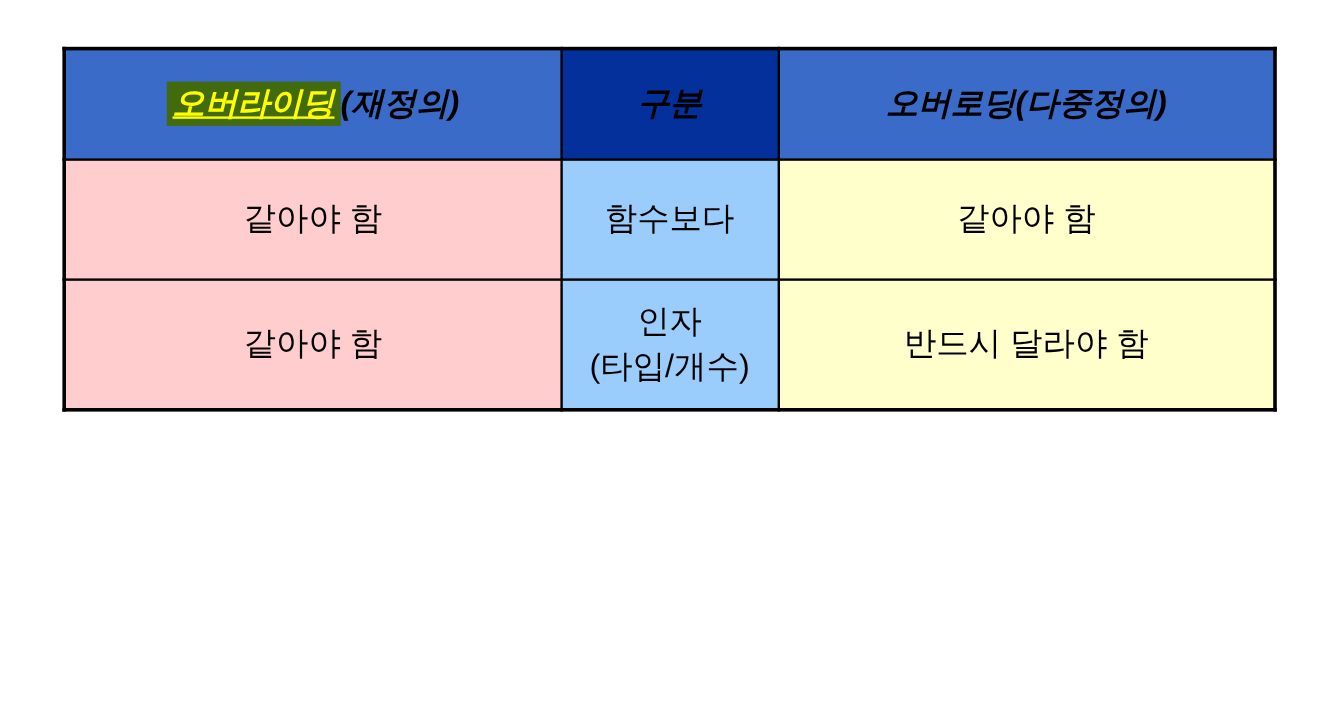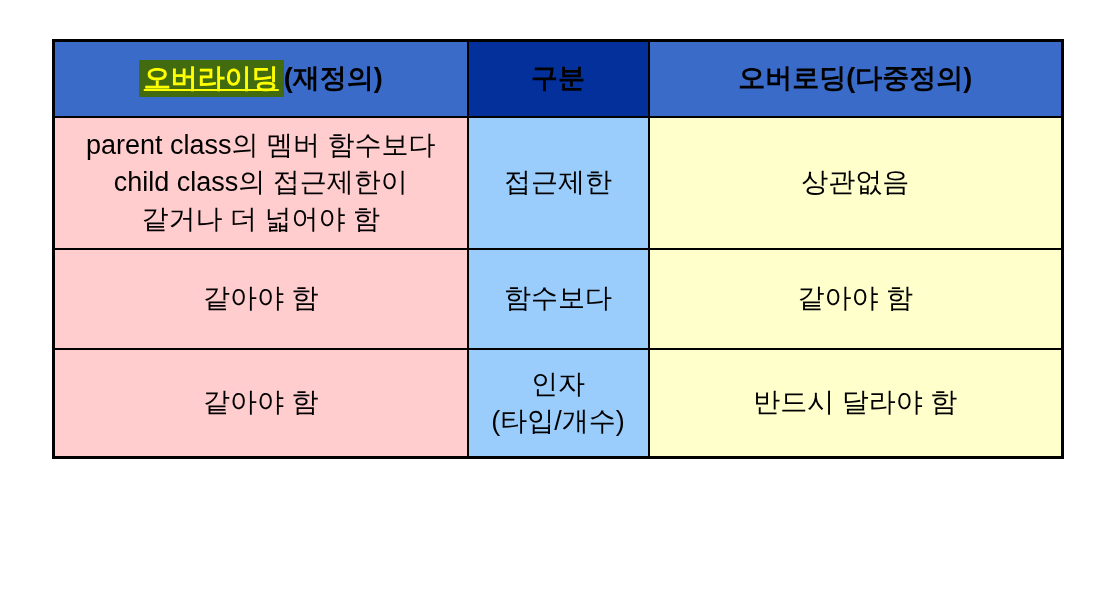--- a/index.html
+++ b/index.html
@@ -42,21 +42,21 @@
   table.compare th, table.compare td {
     border: 2px solid var(--border-black);
     text-align: center;
     vertical-align: middle;
     padding: 2px 4px;
     white-space: pre-line;
     font-size: 27px;
     line-height: 1.38;
     color: var(--body-text);
   }
-  tr.r-header  { height: 76px; }
+  tr.r-header  { height: 92px; font-style: italic; }
   tr.r-access  { height: 132px; }
   tr.r-return  { height: 100px; }
   tr.r-name    { height: 100px; }
   tr.r-args    { height: 109px; }
   th.hdr {
     font-weight: bold;
     color: var(--header-text);
     background: var(--header-blue);
   }
   th.hdr-mid { background: var(--dark-blue); }
@@ -79,27 +79,20 @@
       <col class="c1">
         <col class="c2">
         <col class="c3">
     </colgroup>
     <tbody>
         <tr class="r-header">
       <th class="hdr"><span class="hl">오버라이딩</span><span>(재정의)</span></th>
       <th class="hdr hdr-mid">구분</th>
       <th class="hdr">오버로딩(다중정의)</th>
     </tr>
-    <tr class="r-access">
-      <td class="c-overriding">parent class의 멤버 함수보다
-child class의 접근제한이
-같거나 더 넓어야 함</td>
-      <td class="c-category">접근제한</td>
-      <td class="c-overloading">상관없음</td>
-    </tr>
     <tr class="r-name">
       <td class="c-overriding">같아야 함</td>
       <td class="c-category">함수보다</td>
       <td class="c-overloading">같아야 함</td>
     </tr>
     <tr class="r-args">
       <td class="c-overriding">같아야 함</td>
       <td class="c-category">인자
 (타입/개수)</td>
       <td class="c-overloading">반드시 달라야 함</td>

